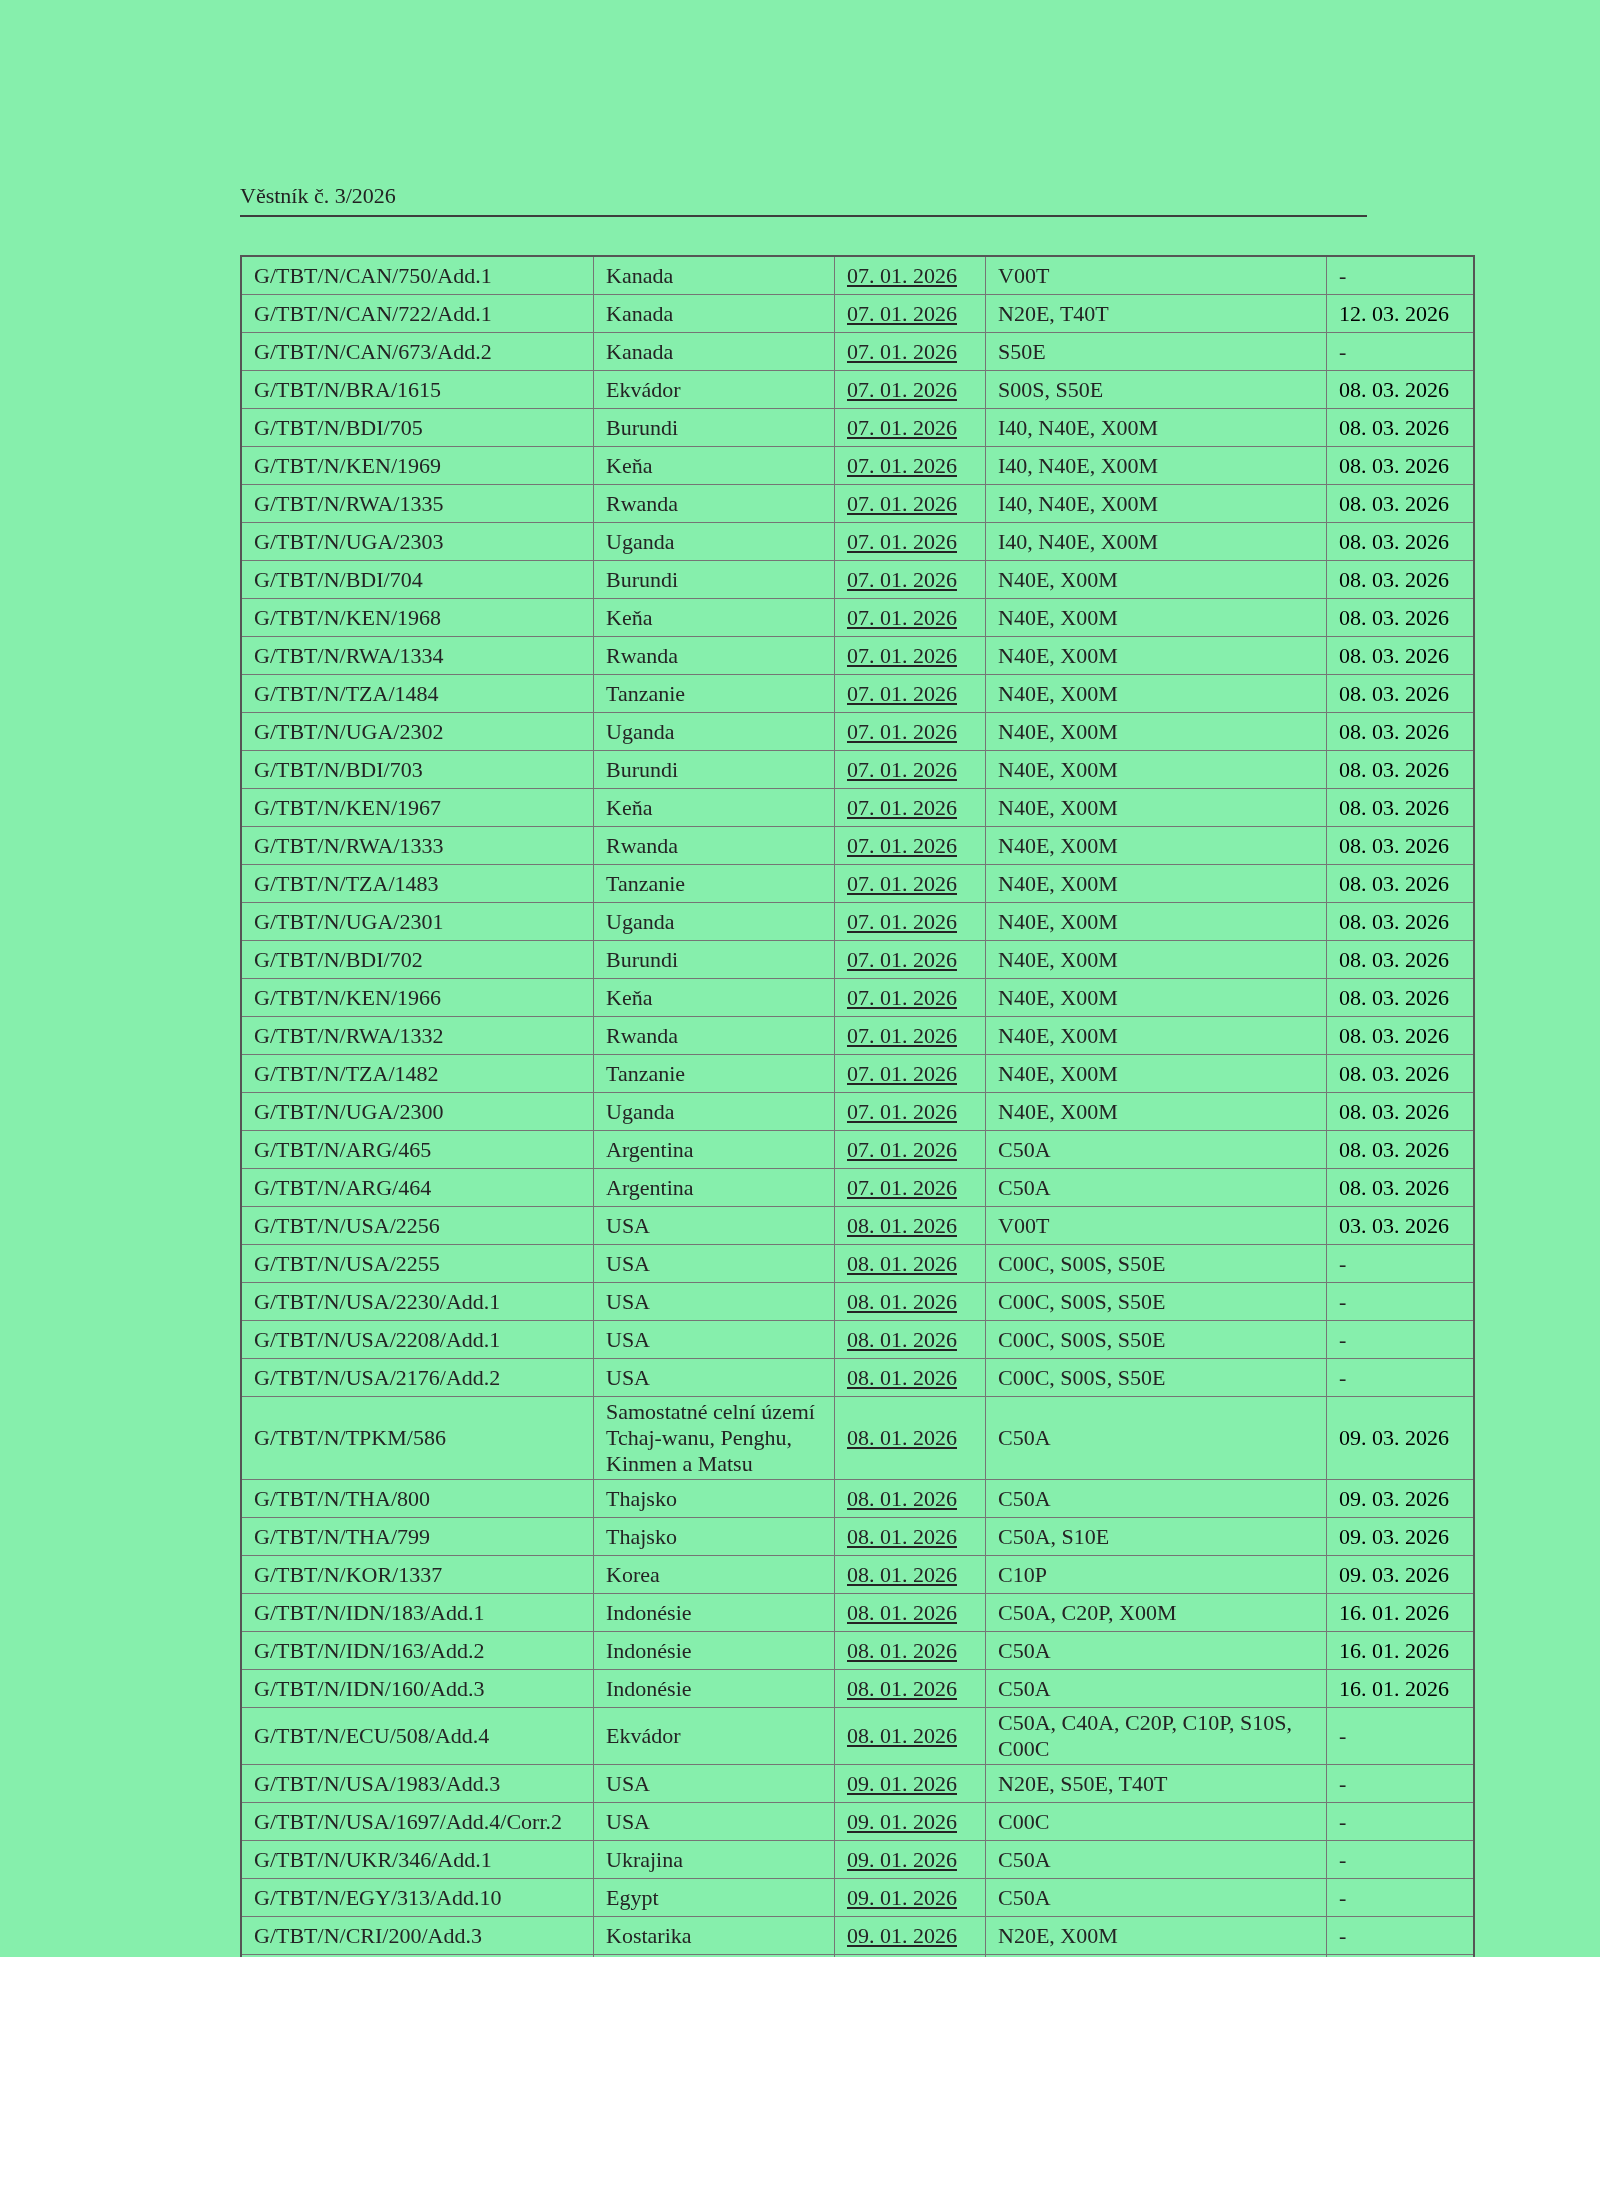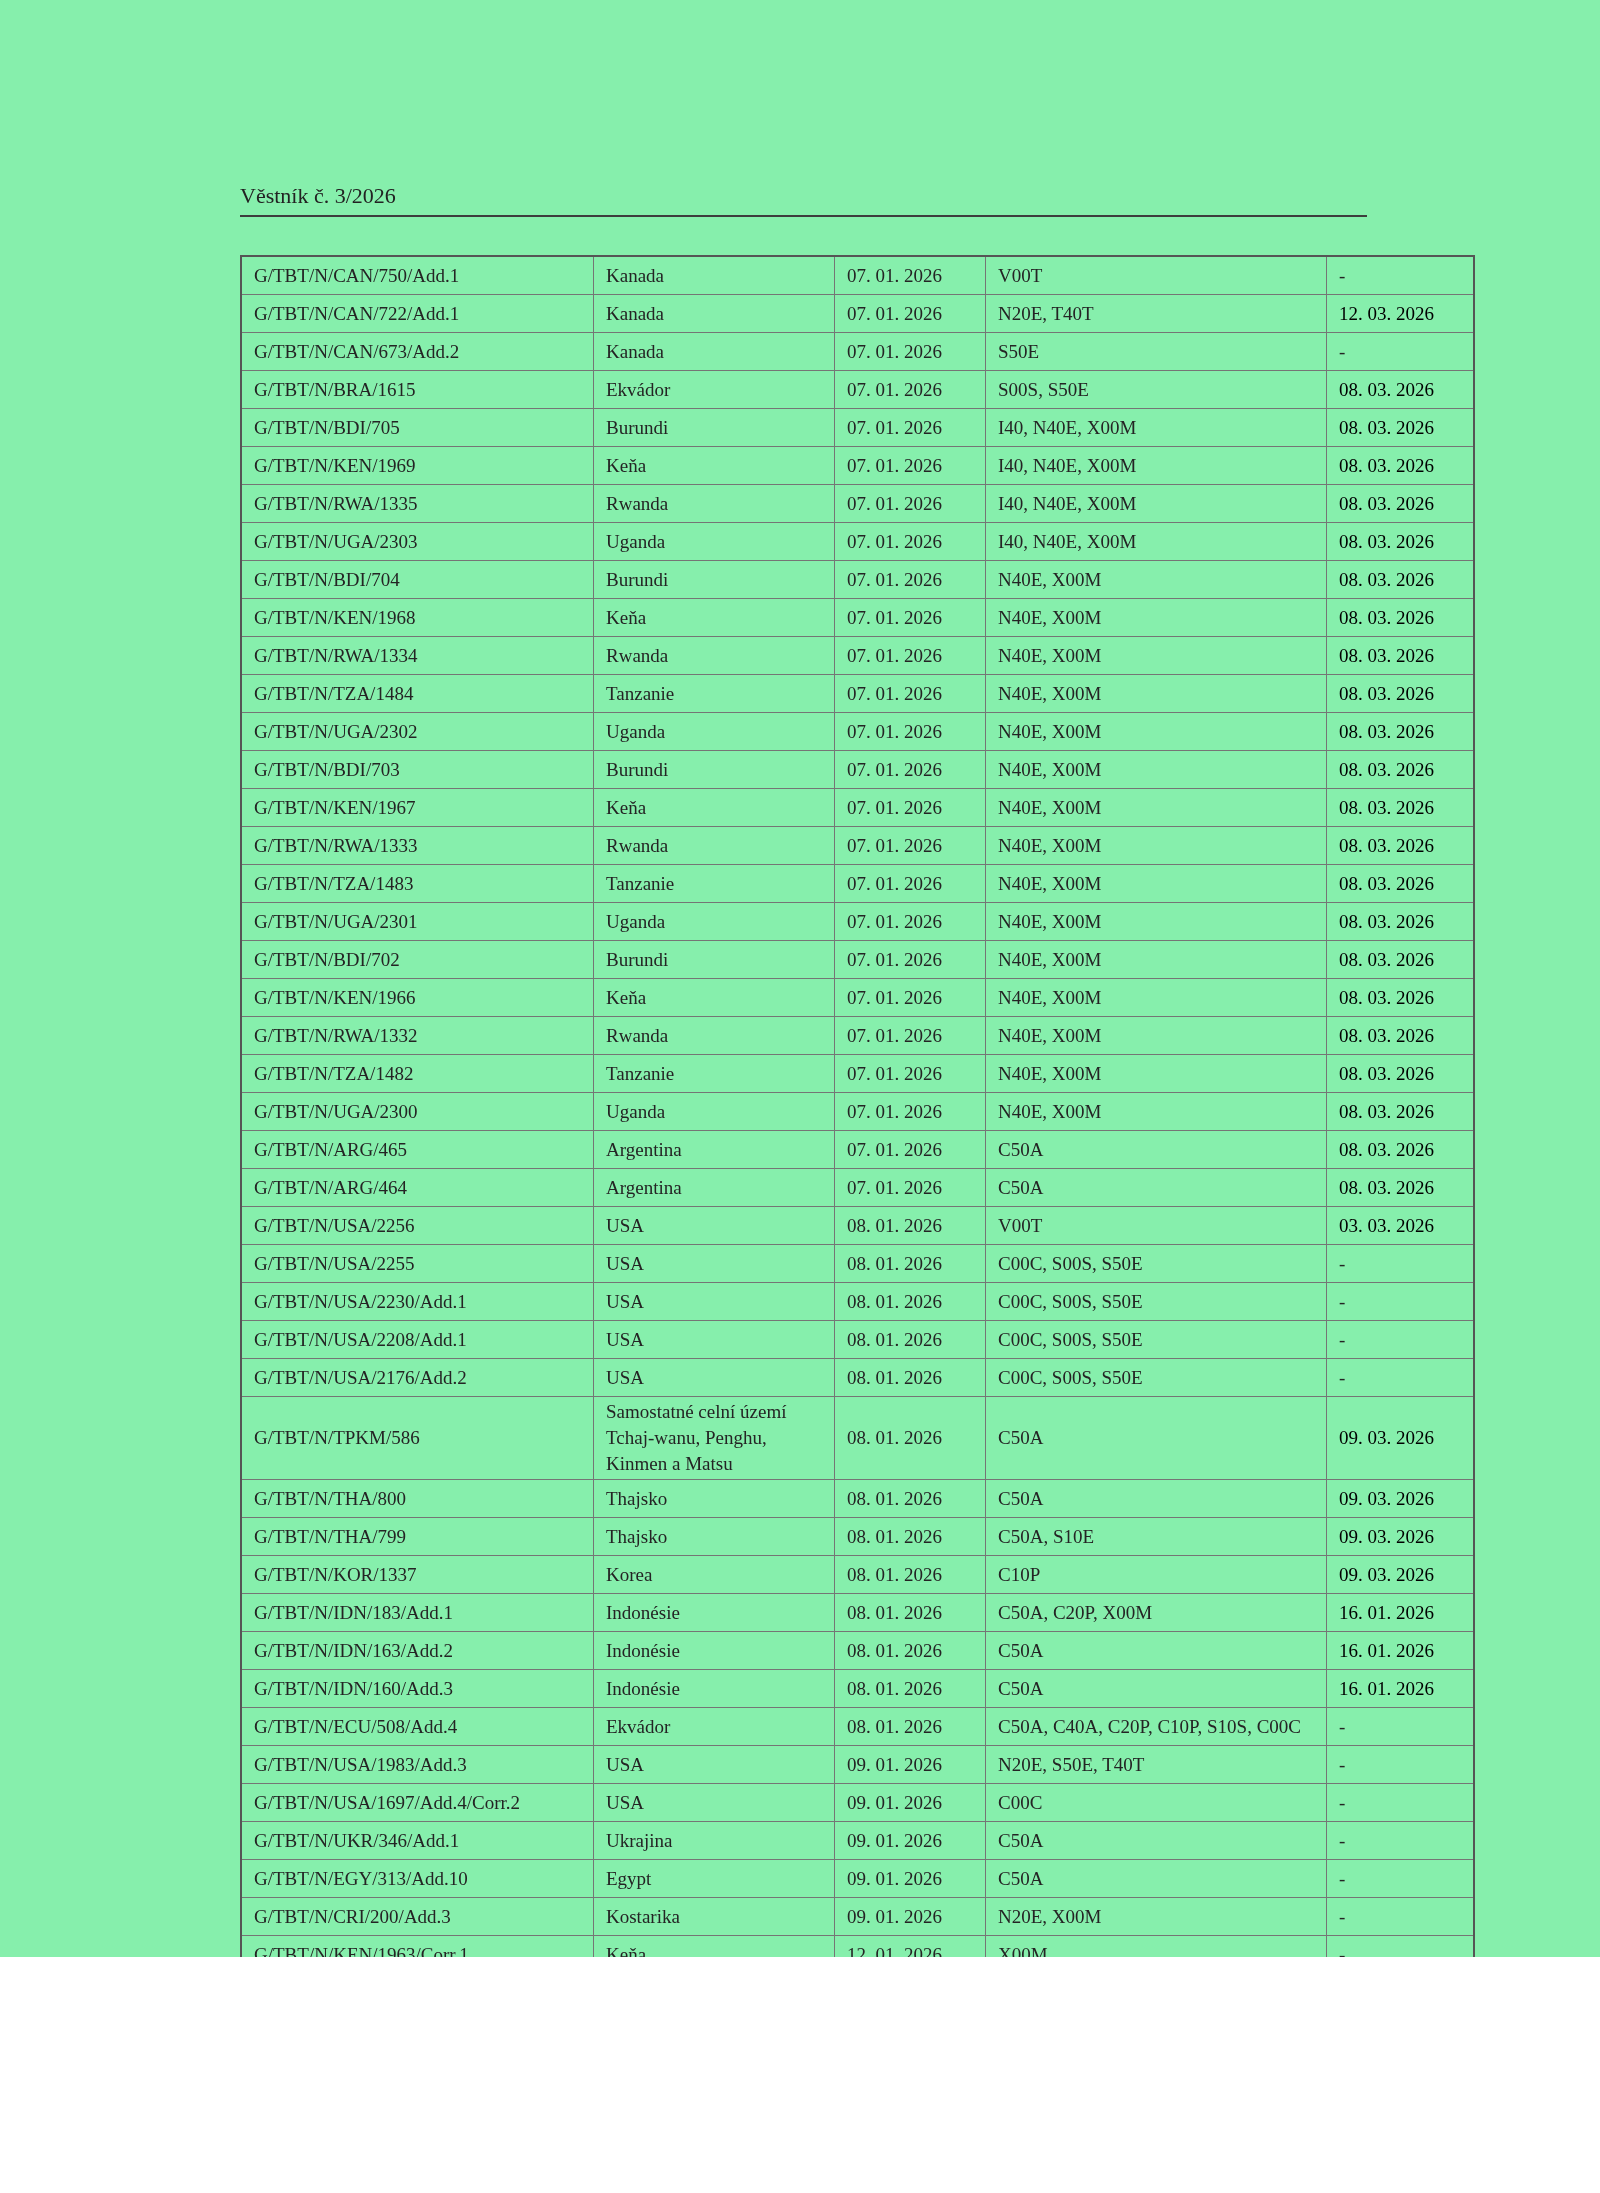--- a/index.html
+++ b/index.html
@@ -13,33 +13,33 @@
     background: #86efac; overflow: hidden;
   }
   .doc-header {
     position: absolute; left: 240px; top: 184px; width: 1127px;
     font-size: 22px; line-height: 24px; color: #222222;
     padding-bottom: 7px; border-bottom: 2px solid #3d3d3d;
   }
   table.notifications {
     position: absolute; left: 240px; top: 255px; width: 1127px;
     border-collapse: collapse; table-layout: fixed;
-    font-size: 19px; color: #242424;
+    font-size: 22px; color: #242424;
     border: 2px solid #555555;
   }
   table.notifications td {
     border: 1px solid #757575;
     padding: 2px 8px 2px 12px;
     height: 33px; line-height: 26px;
     vertical-align: middle;
     overflow: hidden;
   }
   td.col-notification { width: 331px; }
   td.col-country      { width: 220px; }
-  td.col-published    { width: 130px; white-space: nowrap; }
+  td.col-published    { width: 130px; white-space: nowrap; text-decoration: underline; }
   td.col-codes        { width: 320px; }
   td.col-deadline     { width: 126px; white-space: nowrap; padding-left: 10px; }
   td.deadline-set     { font-weight: normal; color: #000000; }
   .page-number {
     position: absolute; left: 240px; top: 2010px; width: 1127px;
     text-align: right; font-size: 20px; color: #2a2a2a;
   }
 </style>
 </head>
 <body>

